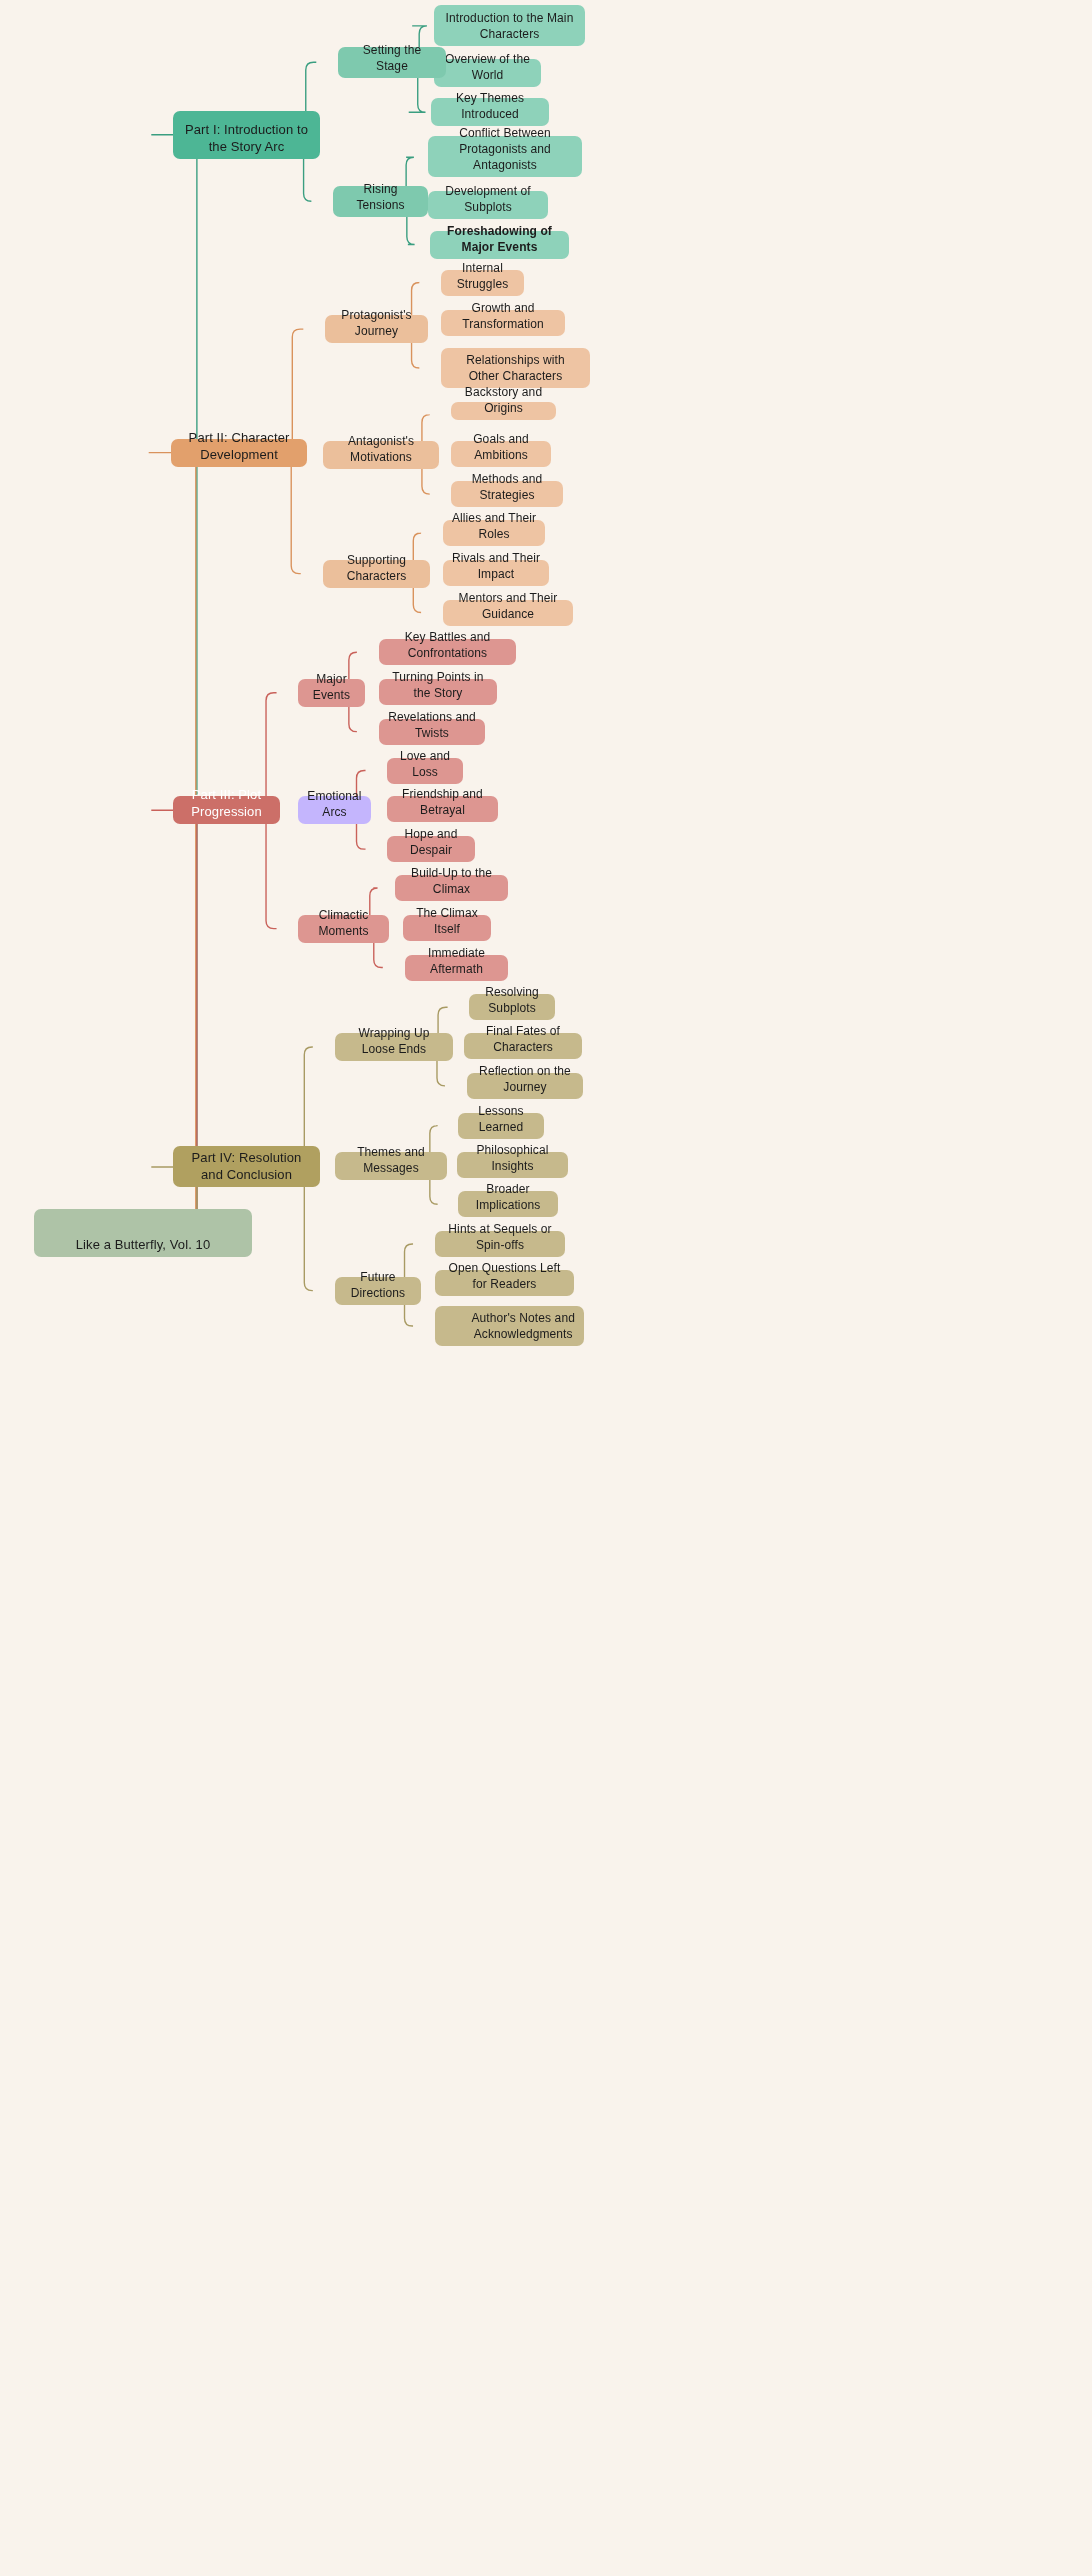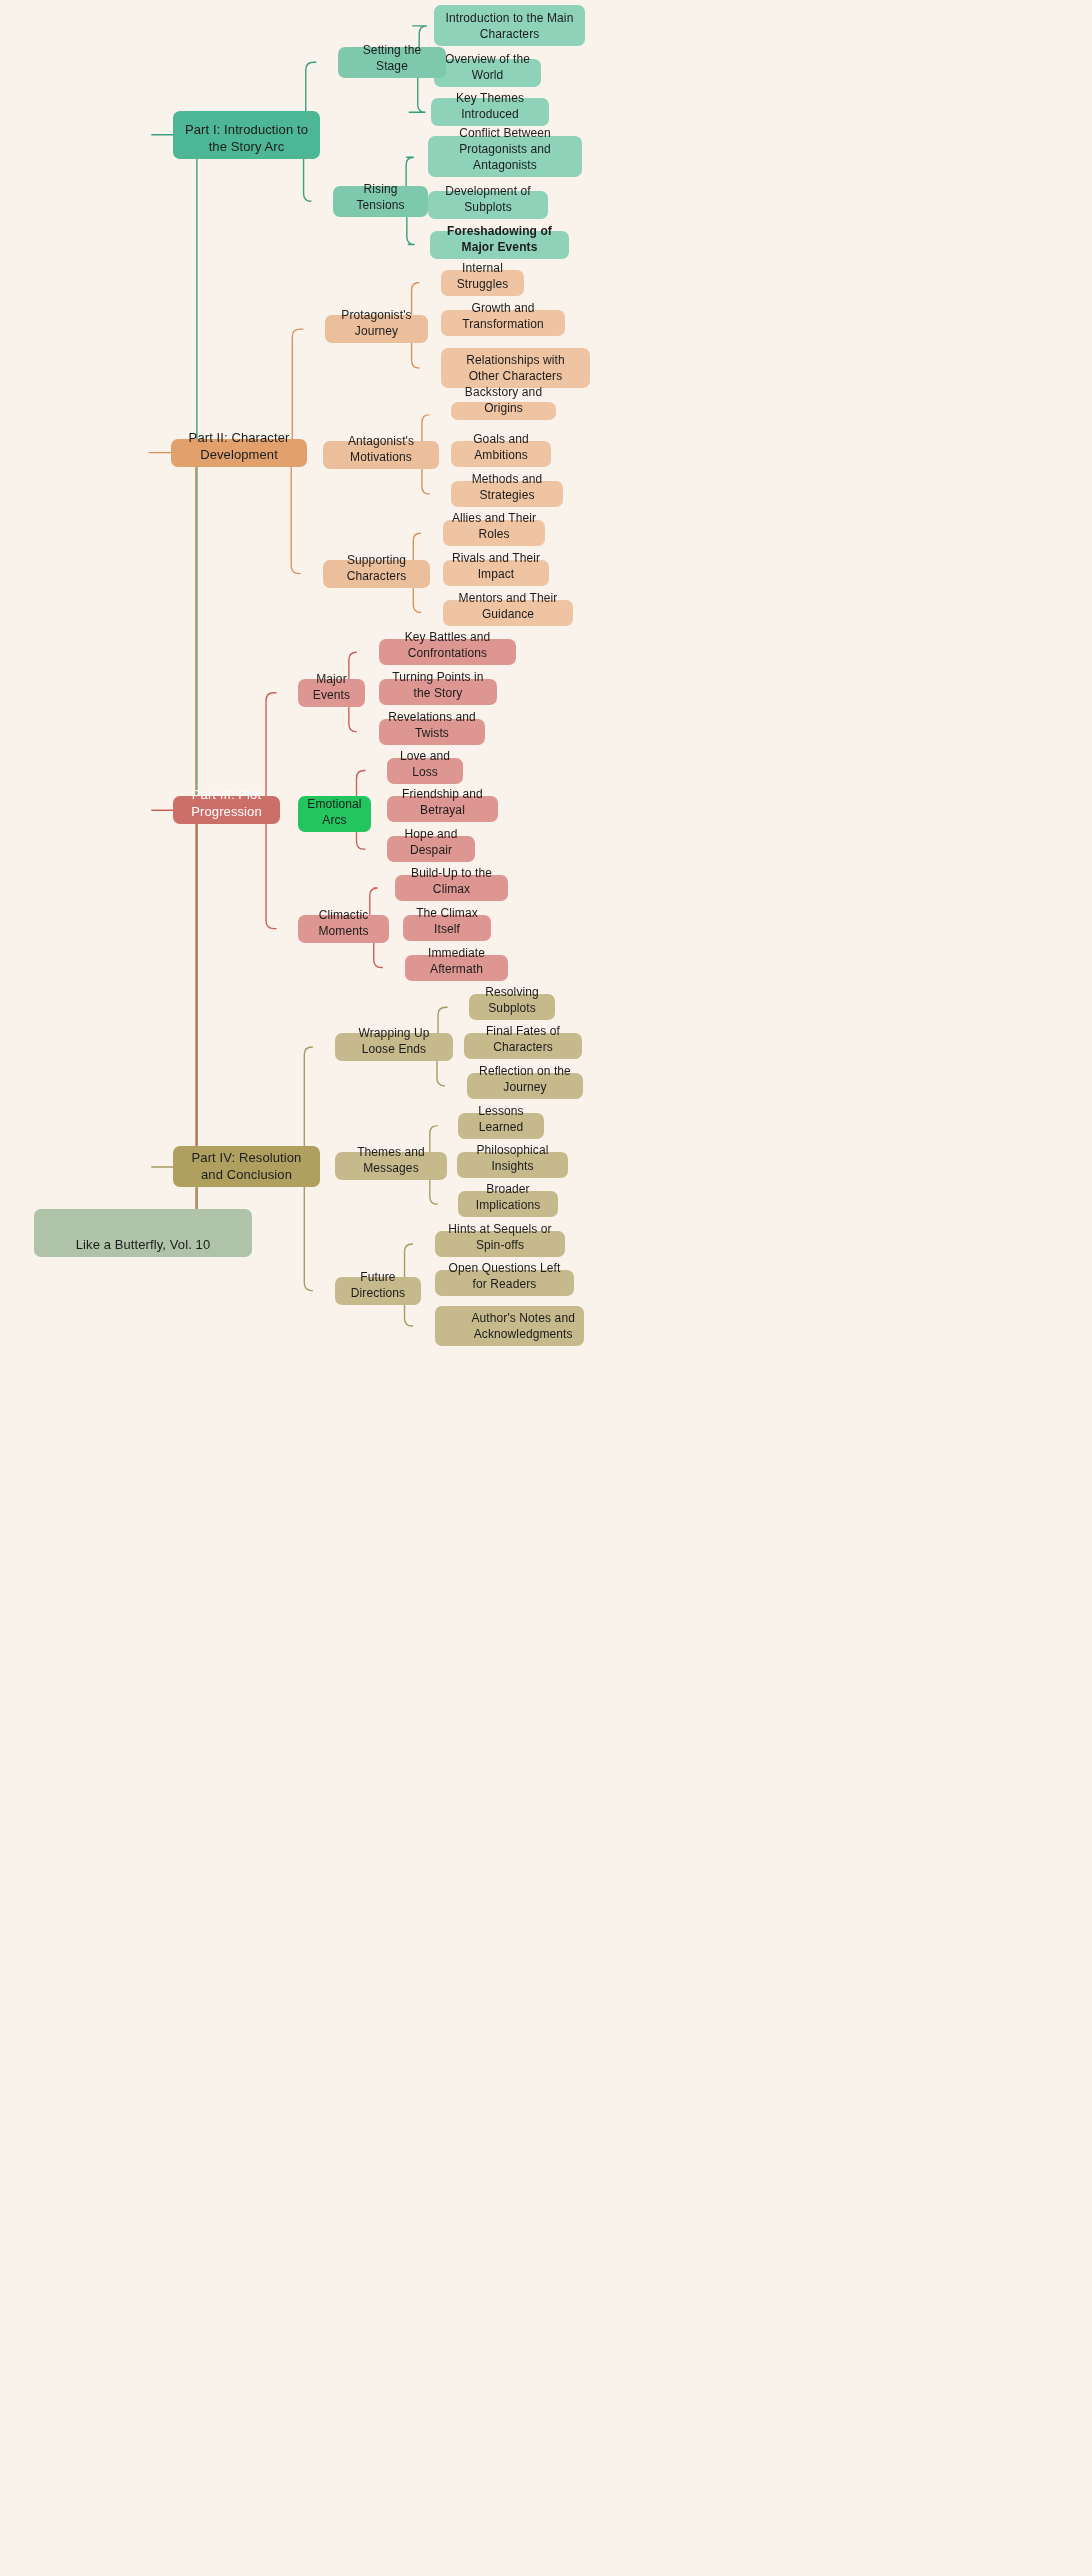--- a/index.html
+++ b/index.html
@@ -166,21 +166,21 @@
     </div>
     <div class="node l3" style="left: 365px; top: 758px; width: 76px; height: 26px; background: rgb(221, 150, 145); color: rgb(28, 28, 28);">
       <span>Love and Loss</span>
     </div>
     <div class="node l3" style="left: 365px; top: 796px; width: 111px; height: 26px; background: rgb(221, 150, 145); color: rgb(28, 28, 28);">
       <span>Friendship and Betrayal</span>
     </div>
     <div class="node l3" style="left: 365px; top: 836px; width: 88px; height: 26px; background: rgb(221, 150, 145); color: rgb(28, 28, 28);">
       <span>Hope and Despair</span>
     </div>
-    <div class="node l2" style="left: 276px; top: 796px; width: 73px; height: 36px; background: #22c55e; color: rgb(28, 28, 28);">
+    <div class="node l2" style="left: 276px; top: 796px; width: 73px; height: 28px; background: #c4b5fd; color: rgb(28, 28, 28);">
       <span>Emotional Arcs</span>
     </div>
     <div class="node l3" style="left: 373px; top: 875px; width: 113px; height: 26px; background: rgb(221, 150, 145); color: rgb(28, 28, 28);">
       <span>Build-Up to the Climax</span>
     </div>
     <div class="node l3" style="left: 381px; top: 915px; width: 88px; height: 26px; background: rgb(221, 150, 145); color: rgb(28, 28, 28);">
       <span>The Climax Itself</span>
     </div>
     <div class="node l3" style="left: 383px; top: 955px; width: 103px; height: 26px; background: rgb(221, 150, 145); color: rgb(28, 28, 28);">
       <span>Immediate Aftermath</span>

